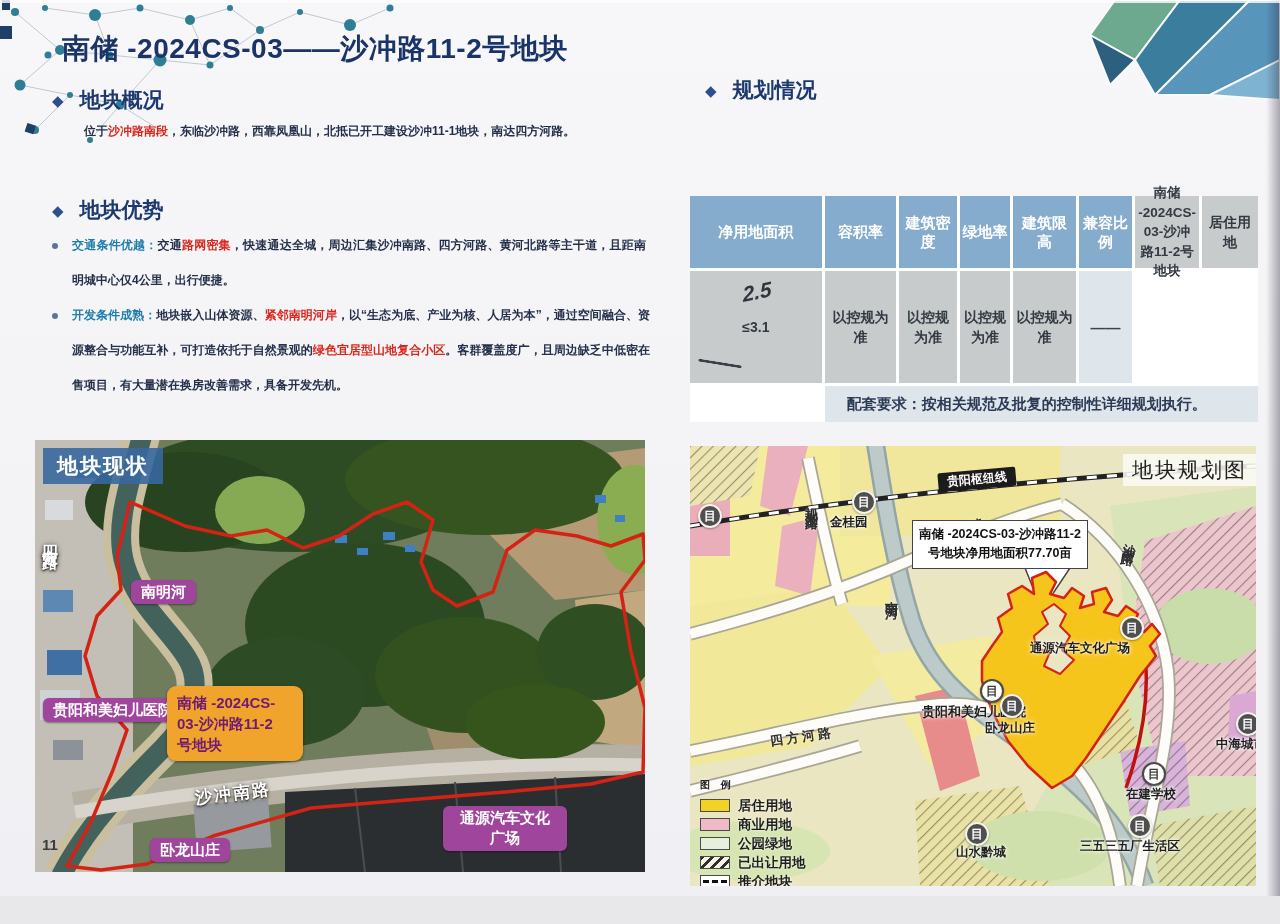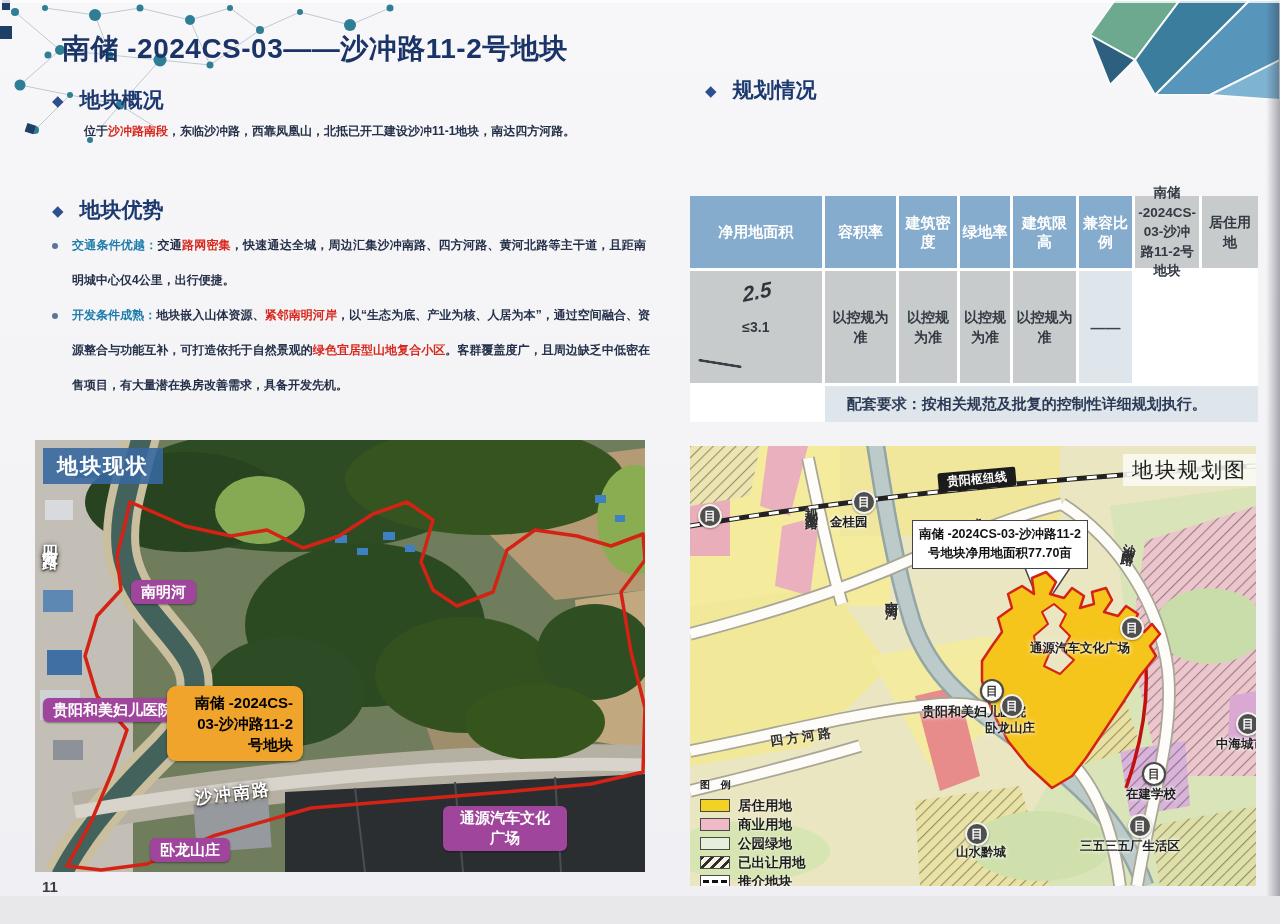--- a/index.html
+++ b/index.html
@@ -36,21 +36,21 @@
   .penline{position:absolute;bottom:18px;left:8px;width:44px;border-top:3px solid #3a4047;transform:rotate(9deg);border-radius:2px;}
   .tf-dash{background:#dee6ec;color:#39424e;font-weight:700;font-size:15px;display:flex;align-items:center;justify-content:center;}
   .tf-text{background:#dee6ec;grid-column:2/9;color:#2b3a55;font-weight:700;font-size:15px;display:flex;align-items:center;padding-left:22px;}
 
   
   .fig{position:absolute;overflow:hidden;}
   .fig svg{position:absolute;left:0;top:0;}
   .overlay{position:absolute;}
   .photo-tag{background:rgba(56,104,158,.9);color:#ffffff;font-weight:800;font-size:21px;padding:4px 14px;letter-spacing:2px;}
   .pbadge{background:#9f459b;color:#fff;font-weight:700;font-size:15px;padding:2px 10px;border-radius:6px;text-align:center;line-height:1.35;white-space:nowrap;box-shadow:0 1px 2px rgba(0,0,0,.4);}
-  .obadge{background:#f0a42b;color:#000000;font-weight:800;font-size:15px;padding:6px 10px;border-radius:9px;text-align:right;line-height:1.4;box-shadow:0 1px 3px rgba(0,0,0,.4);}
+  .obadge{background:#f0a42b;color:#701a75;font-weight:800;font-size:15px;padding:6px 10px;border-radius:9px;text-align:left;line-height:1.4;box-shadow:0 1px 3px rgba(0,0,0,.4);}
   .roadtext{color:#fff;font-weight:800;font-size:17px;text-shadow:0 1px 2px rgba(0,0,0,.85),0 0 5px rgba(0,0,0,.55);letter-spacing:2px;white-space:nowrap;}
   .vlabel{writing-mode:vertical-rl;letter-spacing:3px;font-weight:700;}
   .map-road-label{font-weight:700;font-size:13px;color:#2f2f2f;white-space:nowrap;text-shadow:0 0 3px rgba(255,255,255,.9);}
   .map-tag{background:rgba(250,250,244,.88);color:#1f1f1f;font-weight:400;font-size:21px;padding:2px 9px;letter-spacing:2px;}
   .rail-label{background:#1b1b1b;color:#fff;font-weight:700;font-size:12px;padding:1px 9px;border-radius:2px;white-space:nowrap;}
   .callout{background:#fff;border:1.5px solid #444;border-radius:0;color:#111;font-weight:800;font-size:12.5px;line-height:1.55;text-align:center;padding:4px 6px;white-space:nowrap;}
   .marker{width:20px;height:20px;border-radius:50%;background:#4f4f4f;border:2px solid #f4f3ec;color:#fff;font-size:12px;line-height:20px;text-align:center;font-weight:700;box-shadow:0 1px 2px rgba(0,0,0,.35);}
   .marker::before{content:'目';}
   .marker.light{background:#fdfdfb;color:#3a3a3a;border-color:#4a4a4a;}
   .poi{font-weight:700;font-size:12.5px;color:#1e1e1e;text-shadow:0 0 3px rgba(255,255,255,.95),0 0 5px rgba(255,255,255,.8);white-space:nowrap;}
@@ -61,21 +61,21 @@
   .legend-row{display:flex;align-items:center;gap:8px;height:19px;}
   .sw{width:30px;height:13px;border:1px solid #4a4a4a;box-sizing:border-box;}
   .sw-res{background:#f2d222;}
   .sw-com{background:#f0b9c6;}
   .sw-park{background:#e6efdc;}
   .sw-sold{background:repeating-linear-gradient(135deg,#2e2e2e 0 2.5px,#f6f3e2 2.5px 7px);}
   .sw-promo{background:#fff;position:relative;}
   .sw-promo::before{content:'';position:absolute;left:2px;right:2px;top:4px;border-top:3px dashed #111;}
   .legend-label{font-weight:700;font-size:13.5px;color:#1e1e1e;text-shadow:0 0 3px rgba(255,255,255,.9);}
 
-  #page-number{position:absolute;left:42px;top:878px;font-size:15px;color:#3c3c3c;font-weight:600;}
+  #page-number{position:absolute;left:42px;top:836px;font-size:15px;color:#3c3c3c;font-weight:600;}
 </style>
 </head>
 <body>
 <div id="canvas">
 
 <svg class="deco" style="left:0;top:0" width="470" height="150" viewBox="0 0 470 150">
   <g stroke="#b9c4cd" stroke-width="1" opacity="0.9">
     <line x1="15" y1="12" x2="60" y2="50"></line>
         <line x1="45" y1="8" x2="95" y2="15"></line>
         <line x1="95" y1="15" x2="140" y2="8"></line>

